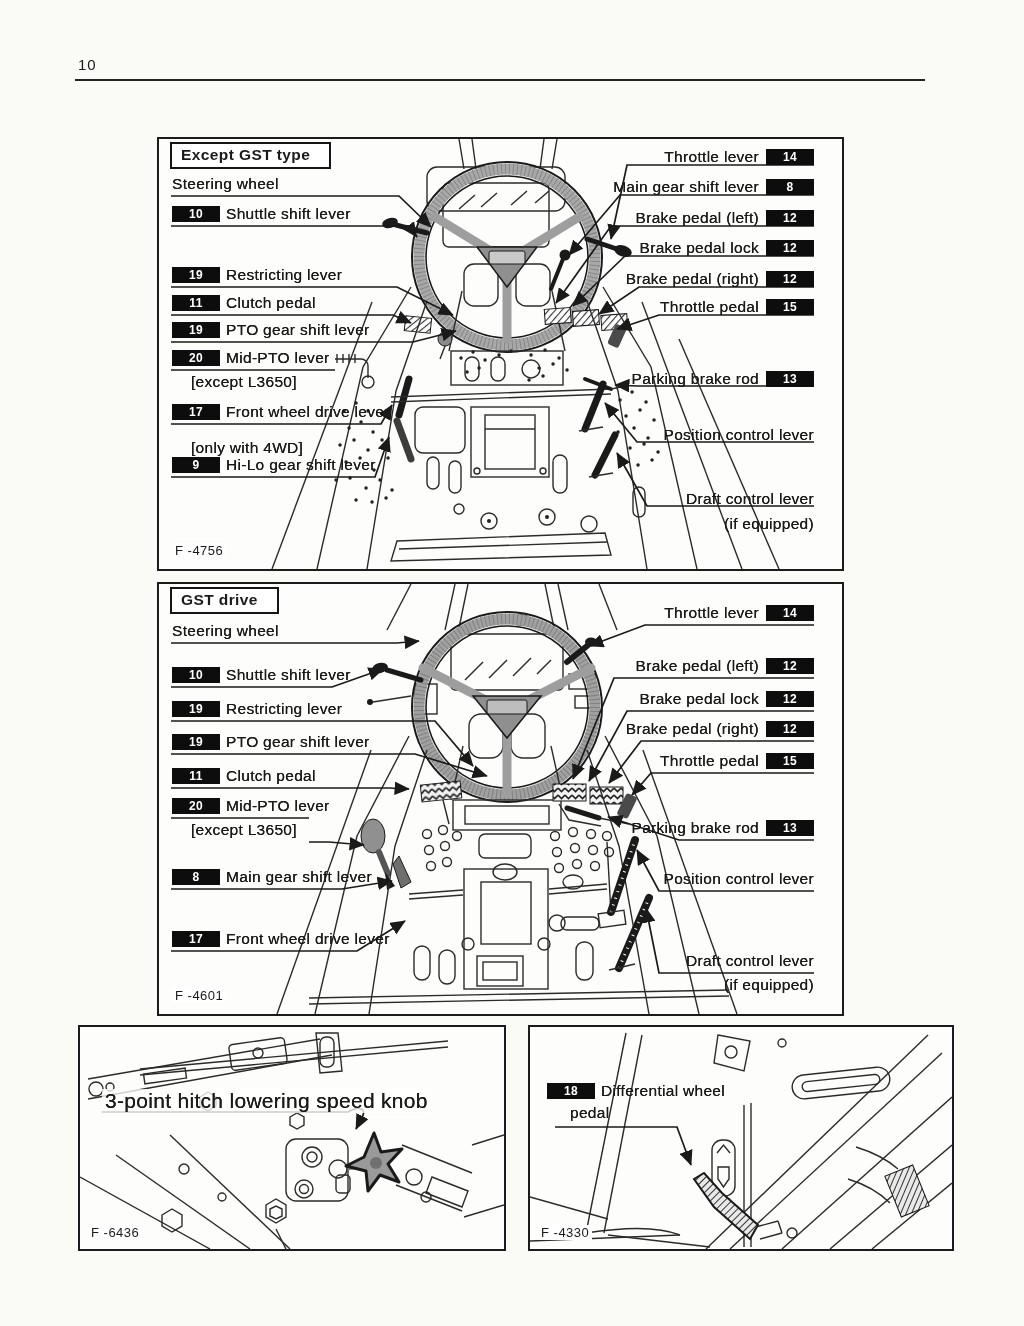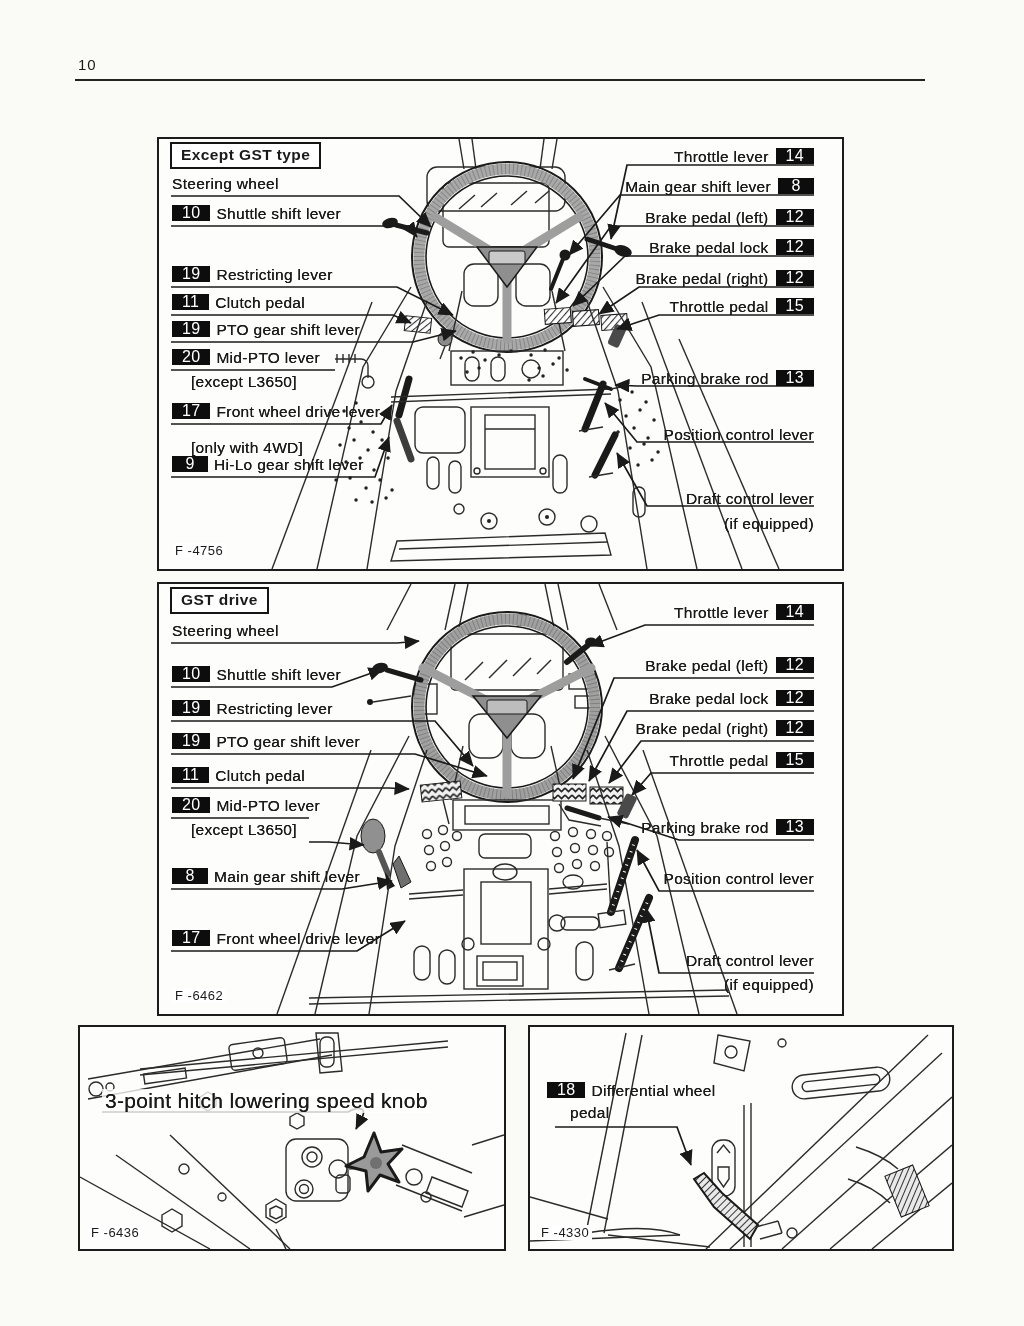--- a/index.html
+++ b/index.html
@@ -7,26 +7,26 @@
        font-family:"Liberation Sans","DejaVu Sans",sans-serif;color:#1a1a1a;overflow:hidden;}
   .pageno{position:absolute;left:78px;top:56px;font-size:15px;letter-spacing:1px;}
   .toprule{position:absolute;left:75px;top:79px;width:850px;height:2px;background:#222;}
   .panel{position:absolute;background:#fdfdfb;border:2px solid #1b1b1b;}
   .panel svg{position:absolute;left:0;top:0;}
   .p1{left:157px;top:137px;width:683px;height:430px;}
   .p2{left:157px;top:582px;width:683px;height:430px;}
   .p3{left:78px;top:1025px;width:424px;height:222px;}
   .p4{left:528px;top:1025px;width:422px;height:222px;}
   .hdr{position:absolute;left:11px;top:3px;border:2px solid #151515;background:#fff;
-       padding:2px 9px 3px 9px;font-size:15.5px;font-weight:bold;letter-spacing:.4px;white-space:nowrap;}
+       padding:2px 19px 3px 9px;font-size:15.5px;font-weight:bold;letter-spacing:.4px;white-space:nowrap;}
   .lbl{position:absolute;left:13px;font-size:15.5px;letter-spacing:.3px;white-space:nowrap;
        text-shadow:0 0 .5px #1a1a1a;}
   .lbl.r{left:auto;right:28px;text-align:right;}
-  .badge{display:inline-block;min-width:16px;height:16px;line-height:16px;padding:0 10px;
-         background:#0d0d0d;color:#fff;font-size:16px;font-weight:normal;text-align:center;
+  .badge{display:inline-block;min-width:16px;height:16px;line-height:16px;padding:0 16px;
+         background:#0d0d0d;color:#fff;font-size:12px;font-weight:bold;text-align:center;
          margin-right:6px;transform:translateY(-1px);text-shadow:none;}
   .badge.after{margin-right:0;margin-left:7px;}
   .figcode{position:absolute;left:13px;font-size:13px;background:#fff;padding:0 3px;letter-spacing:.5px;}
   .onart{background:rgba(255,255,255,.78);padding:0 3px;}
   svg .ln{fill:none;stroke:#2b2b2b;stroke-width:1.4;}
   svg .ld{fill:none;stroke:#1a1a1a;stroke-width:1.7;}
   svg .dk{stroke:#1a1a1a;stroke-linecap:round;}
 </style>
 </head>
 <body>
@@ -322,21 +322,21 @@
   <div class="lbl" style="top:346px"><span class="badge">17</span><span class="t">Front wheel drive lever</span></div>
   <div class="lbl r" style="top:20px"><span class="t">Throttle lever</span><span class="badge after">14</span></div>
   <div class="lbl r" style="top:73px"><span class="t">Brake pedal (left)</span><span class="badge after">12</span></div>
   <div class="lbl r" style="top:106px"><span class="t">Brake pedal lock</span><span class="badge after">12</span></div>
   <div class="lbl r" style="top:136px"><span class="t">Brake pedal (right)</span><span class="badge after">12</span></div>
   <div class="lbl r" style="top:168px"><span class="t">Throttle pedal</span><span class="badge after">15</span></div>
   <div class="lbl r" style="top:235px"><span class="t">Parking brake rod</span><span class="badge after">13</span></div>
   <div class="lbl r" style="top:286px"><span class="t">Position control lever</span></div>
   <div class="lbl r" style="top:368px"><span class="t">Draft control lever</span></div>
   <div class="lbl r" style="top:392px"><span class="t">(if equipped)</span></div>
-  <div class="figcode" style="top:404px">F -6462</div>
+  <div class="figcode" style="top:404px">F -4601</div>
 </section>
 
 <section class="panel p3">
   <svg width="424" height="222" viewBox="0 0 424 222">
     <defs>
       <marker id="mC" markerWidth="10" markerHeight="8" refX="8.5" refY="4" orient="auto">
         <path d="M0 0 L9 4 L0 8 Z" fill="#1a1a1a"></path>
         </marker>
     </defs>
     <g>

